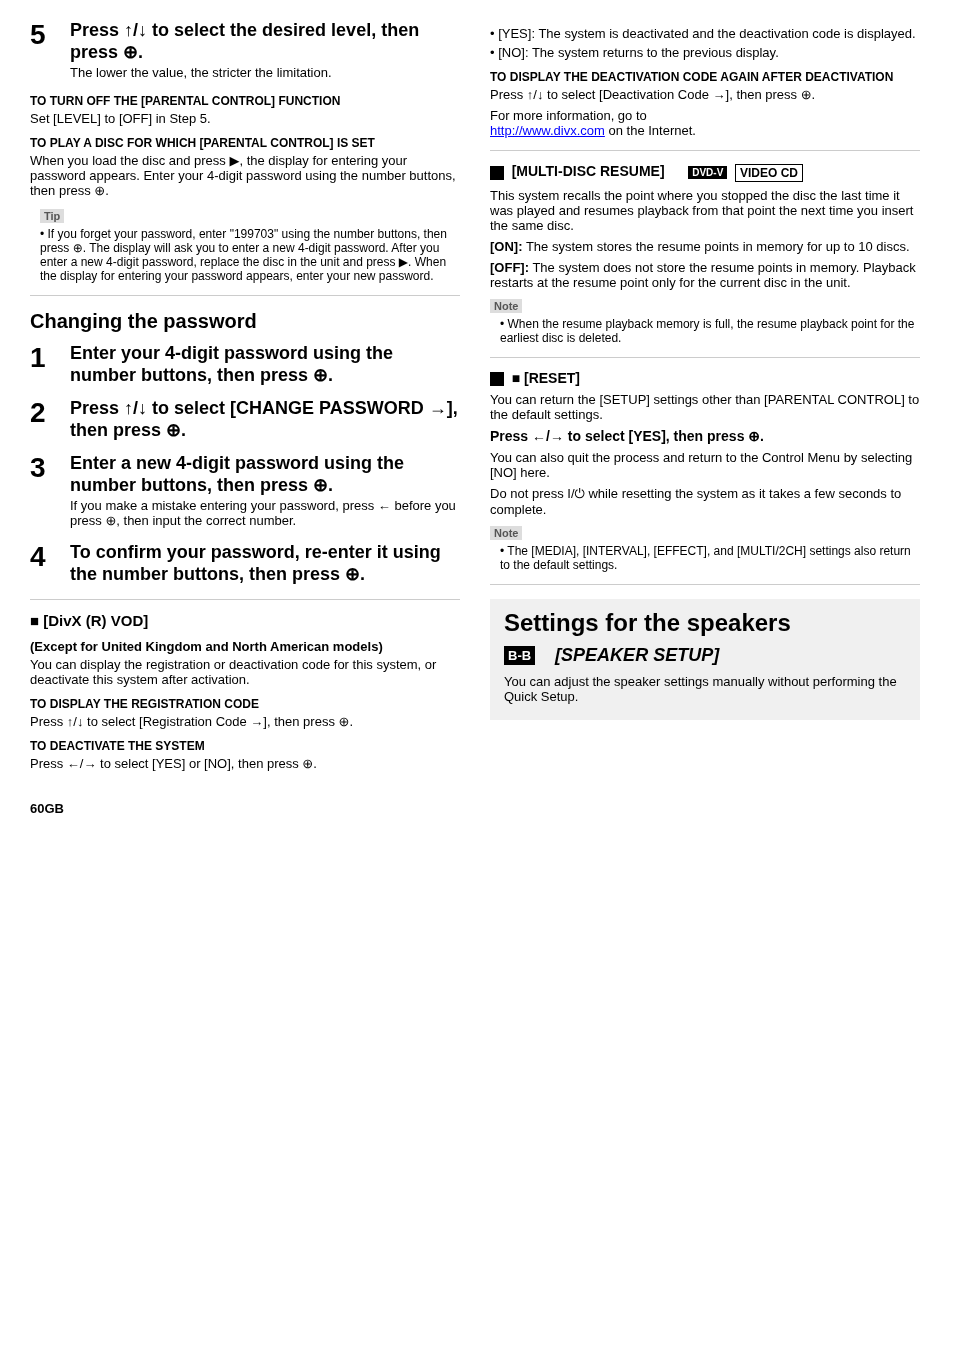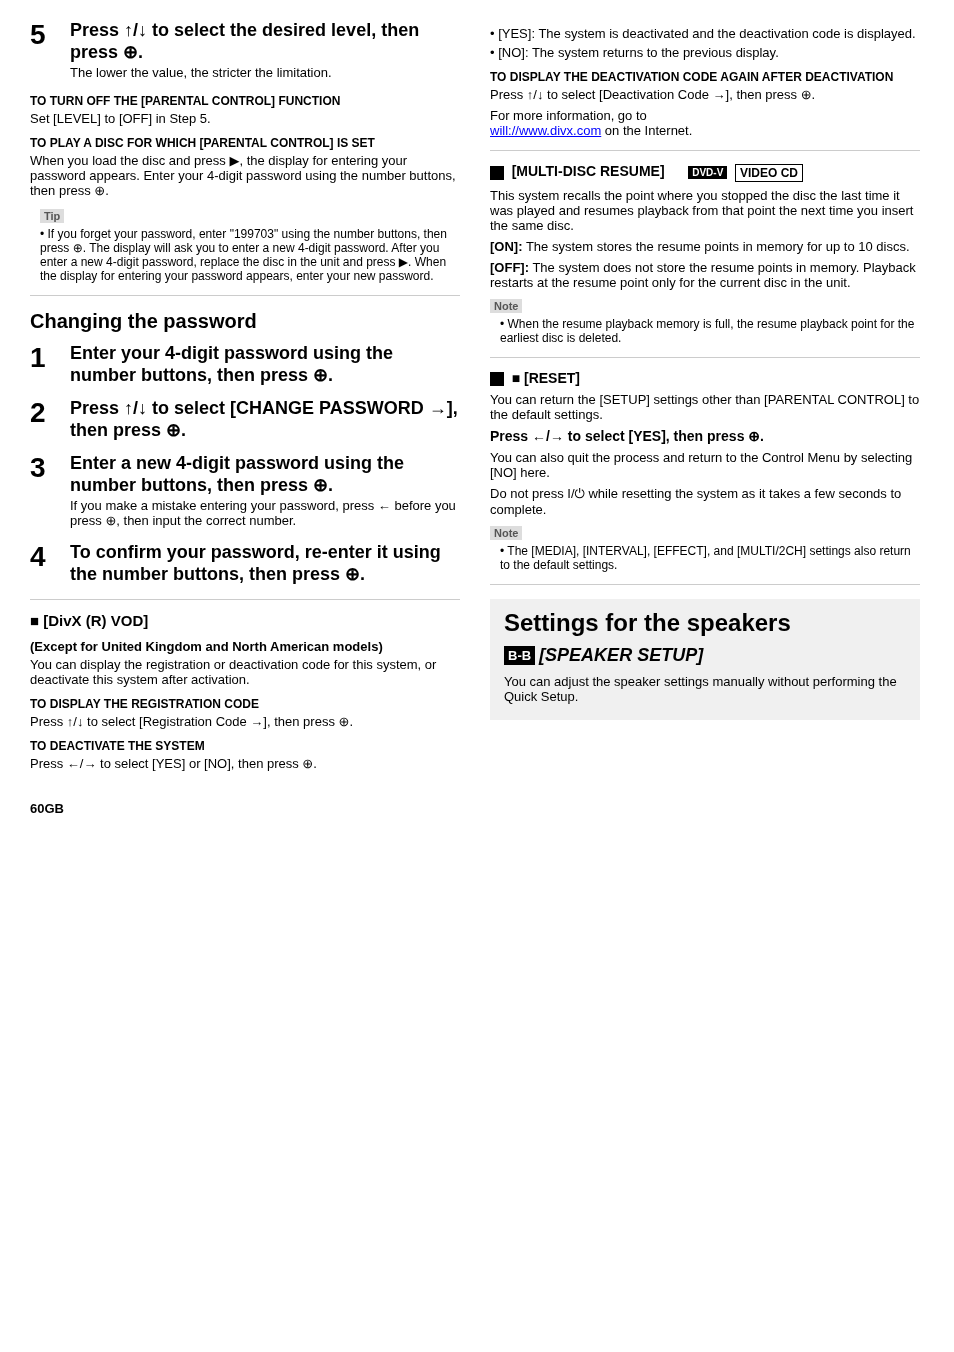--- a/index.html
+++ b/index.html
@@ -151,21 +151,21 @@
       font-size: 24px;
       font-weight: bold;
       margin-bottom: 8px;
     }
     .speaker-setup-label {
       font-weight: bold;
       font-size: 14px;
       margin-bottom: 8px;
       display: flex;
       align-items: center;
-      gap: 4px;
+      gap: 20px;
     }
     .speaker-icon {
       display: inline-block;
       font-size: 13px;
       background: #000;
       color: #fff;
       padding: 2px 4px;
       font-weight: bold;
     }
     .page-num {
@@ -265,21 +265,21 @@
     <div class="bullet-section">
       <div class="bullet-item">• [YES]: The system is deactivated and the deactivation code is displayed.</div>
       <div class="bullet-item">• [NO]: The system returns to the previous display.</div>
     </div>
 
     <div class="section-header-bold small-header">To display the deactivation code again after deactivation</div>
     <p>Press ↑/↓ to select [Deactivation Code →], then press ⊕.</p>
 
     <p>
       <span>For more information, go to</span><br>
-      <span class="link-text">will://www.divx.com</span><span> on the Internet.</span>
+      <span class="link-text">http://www.divx.com</span><span> on the Internet.</span>
     </p>
 
     <hr class="divider">
 
     <div style="margin-bottom: 6px;">
       <span class="black-square"></span>
       <span style="font-weight:bold; font-size:14px;">[MULTI-DISC RESUME]</span>
       <span class="badge">DVD-V</span>
       <span class="badge-outline">VIDEO CD</span>
     </div>

